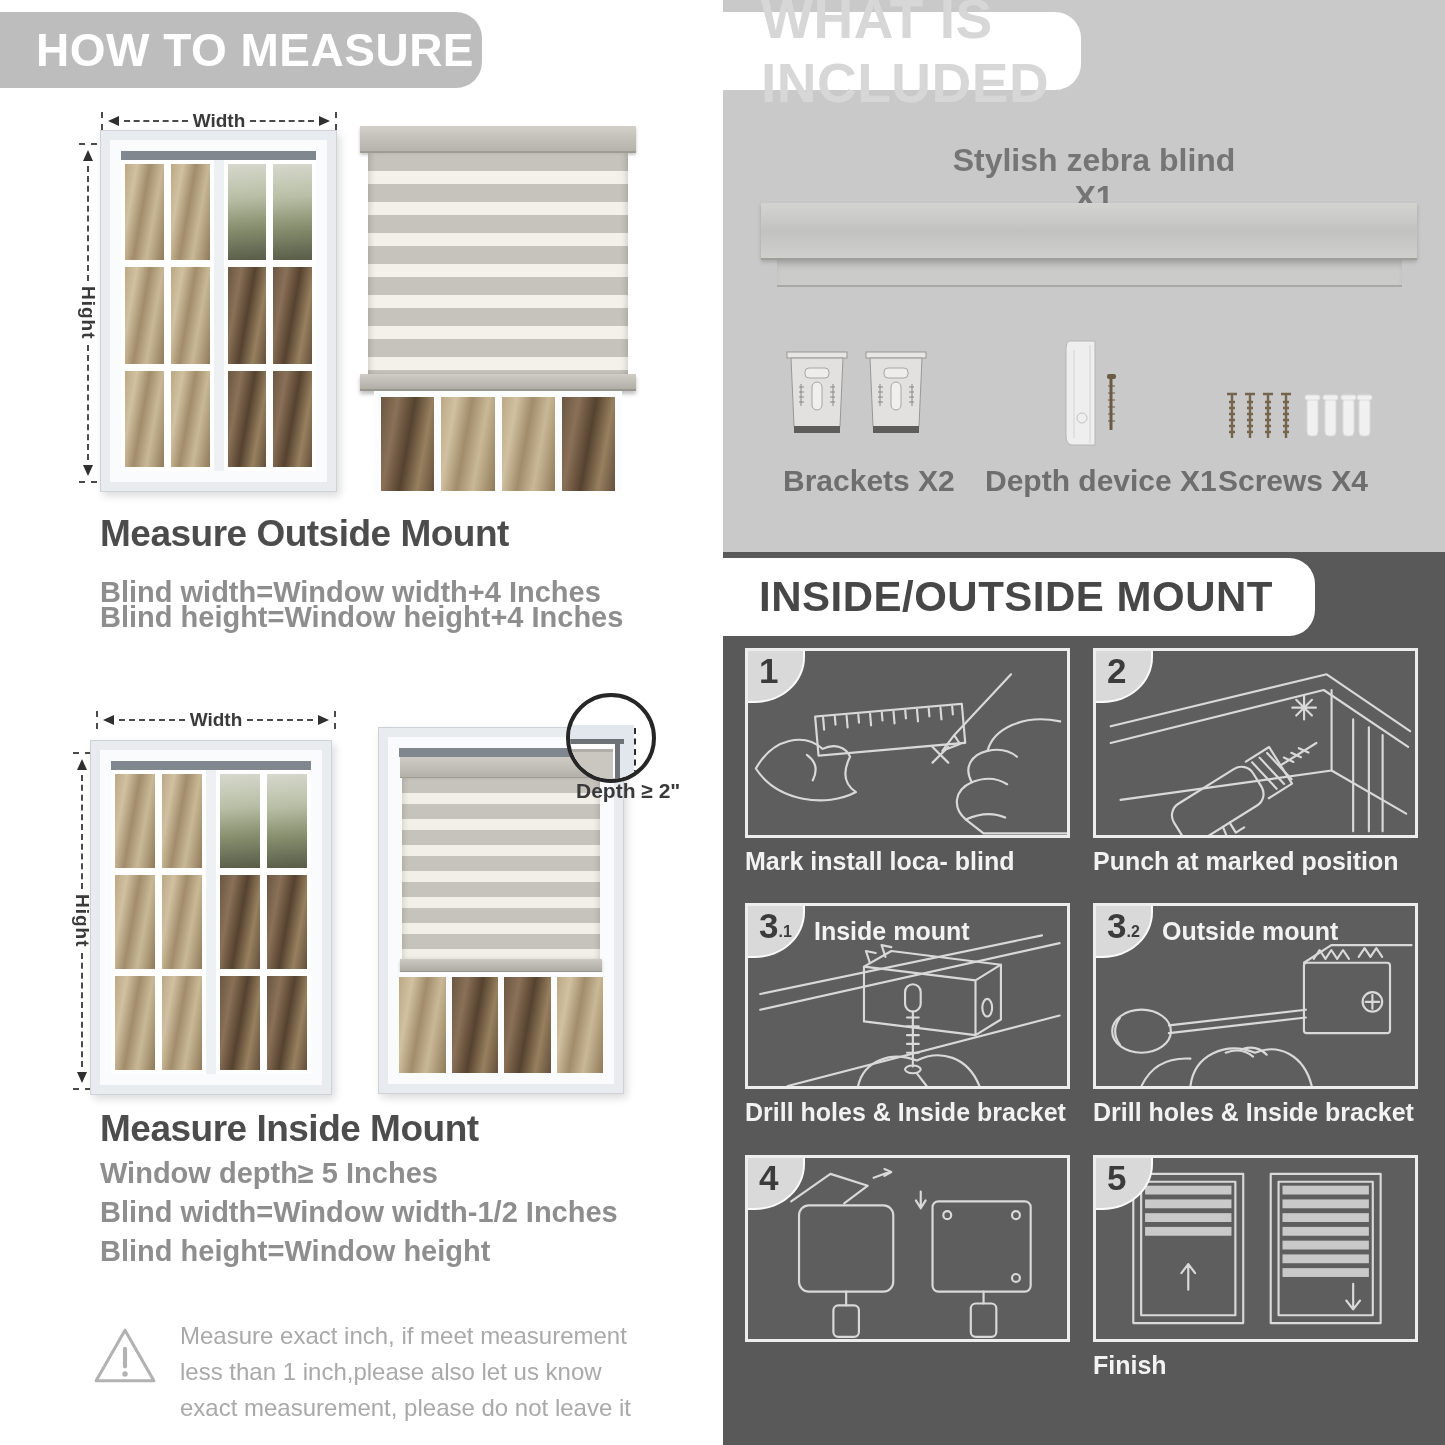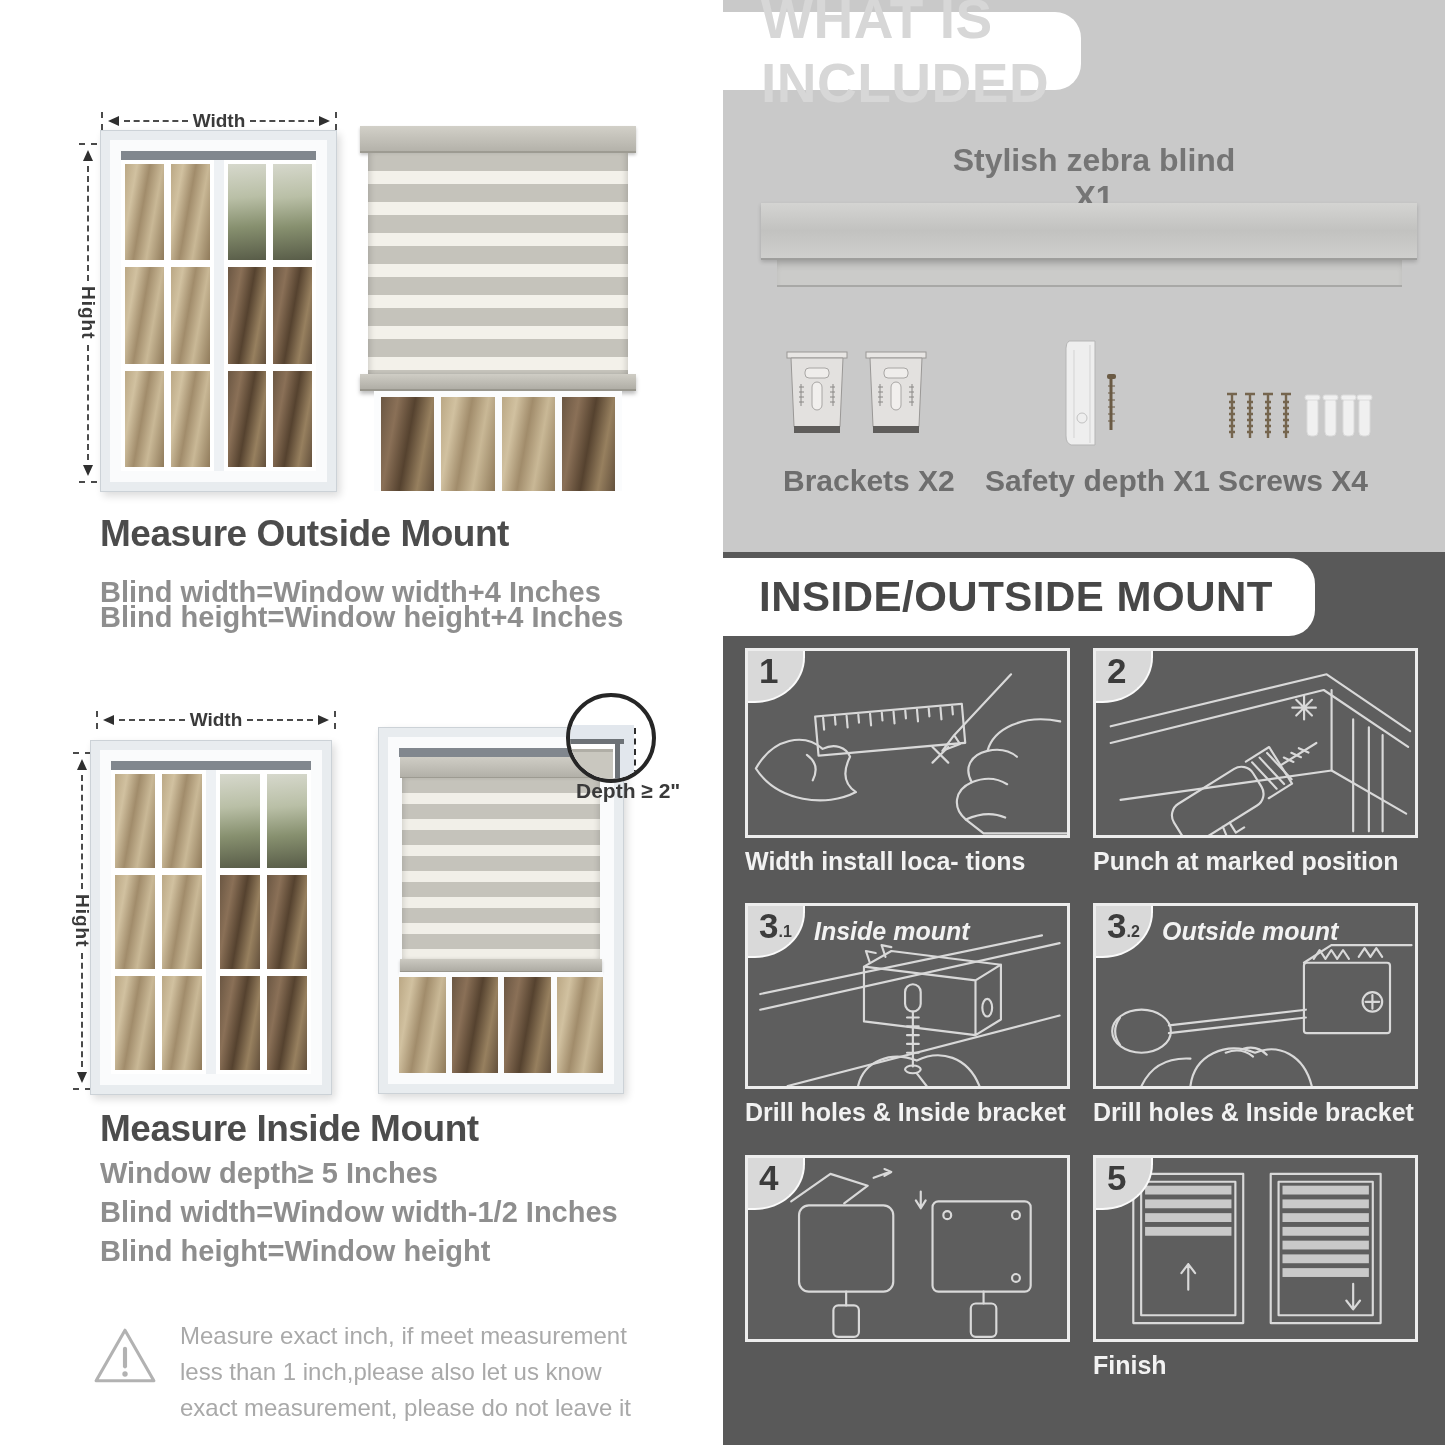--- a/index.html
+++ b/index.html
@@ -94,29 +94,30 @@
 
   
   .step { position:absolute; width:325px; }
   .spanel { position:relative; width:325px; border:3px solid #ededed; background:#5e5e5e; }
   .art { position:absolute; inset:0; width:100%; height:100%; }
   .badge { position:absolute; left:0; top:0; width:57px; height:52px; background:#d9d9d9;
     border-radius:0 0 88% 0; border-right:2px solid #fafafa; border-bottom:2px solid #fafafa;
     display:flex; align-items:flex-start; padding:2px 0 0 11px; }
   .badge .n { font-size:35px; font-weight:bold; color:#3c3c3c; line-height:1.05; }
   .badge .sub { font-size:16px; font-weight:bold; color:#3c3c3c; margin-top:15px; }
-  .ptitle { position:absolute; left:66px; top:11px; color:#f2f2f2; font-weight:bold; font-size:25px;font-style:italic; }
+  .ptitle { position:absolute; left:66px; top:11px; color:#f2f2f2; font-weight:bold; font-size:25px; }
   .caption { margin-top:9px; color:#f2f2f2; font-weight:bold; font-size:25px; white-space:nowrap; }
   .ink { stroke:#d9d9d9; stroke-width:2.2; fill:none; stroke-linecap:round; stroke-linejoin:round; }
 </style>
 </head>
 <body>
 
 <div class="canvas">
 
+  <div class="banner b-measure">HOW TO MEASURE</div>
 
   <div class="mw" style="left:101px; top:110px; width:236px;">
     <div class="end"></div>
     <div class="tri-l"></div>
     <div class="ln"></div>
     <span>Width</span>
     <div class="ln"></div>
     <div class="tri-r"></div>
     <div class="end"></div>
   </div>
@@ -310,21 +311,21 @@
             <rect x="102" y="5" width="15" height="5" rx="2"></rect>
           <rect x="122" y="8" width="11" height="38" rx="4"></rect>
             <rect x="120" y="5" width="15" height="5" rx="2"></rect>
           <rect x="138" y="8" width="11" height="38" rx="4"></rect>
             <rect x="136" y="5" width="15" height="5" rx="2"></rect>
         </g>
       </svg>
     </div>
 
     <div class="item-lab lab-1">Brackets X2</div>
-    <div class="item-lab lab-2">Safety depth X1</div>
+    <div class="item-lab lab-2">Depth device X1</div>
     <div class="item-lab lab-3">Screws X4</div>
   </div>
 
   <div class="right-bottom">
     <div class="banner b-mount">INSIDE/OUTSIDE MOUNT</div>
 
     <div class="step" style="left:22px; top:96px;">
       <div class="spanel" style="height:190px;">
         <svg class="art" viewBox="0 0 325 184">
           <g class="ink">
@@ -339,21 +340,21 @@
             <path d="M318,70 C280,62 250,78 244,100 C226,104 220,118 228,132 C210,140 208,158 222,170 L240,184 L325,184"></path>
             <path d="M244,100 q18,-4 30,6 M228,132 q20,-8 36,2 M222,170 q22,-10 40,-2"></path>
           </g>
         </svg>
         <div class="badge">
           <span class="n">1</span>
             <span class="sub"></span>
         </div>
         <div class="ptitle"></div>
       </div>
-      <div class="caption">Width install loca- tions</div>
+      <div class="caption">Mark install loca- blind</div>
     </div>
 
     <div class="step" style="left:370px; top:96px;">
       <div class="spanel" style="height:190px;">
         <svg class="art" viewBox="0 0 325 184">
           <g class="ink">
             <path d="M15,75 L235,22 L320,80 M15,92 L232,38 L318,96"></path>
             <path d="M25,150 L240,120 L240,38"></path>
             <path d="M240,120 L316,164"></path>
             <path d="M262,68 L262,182 M278,76 L278,182 M292,84 L292,182"></path>

